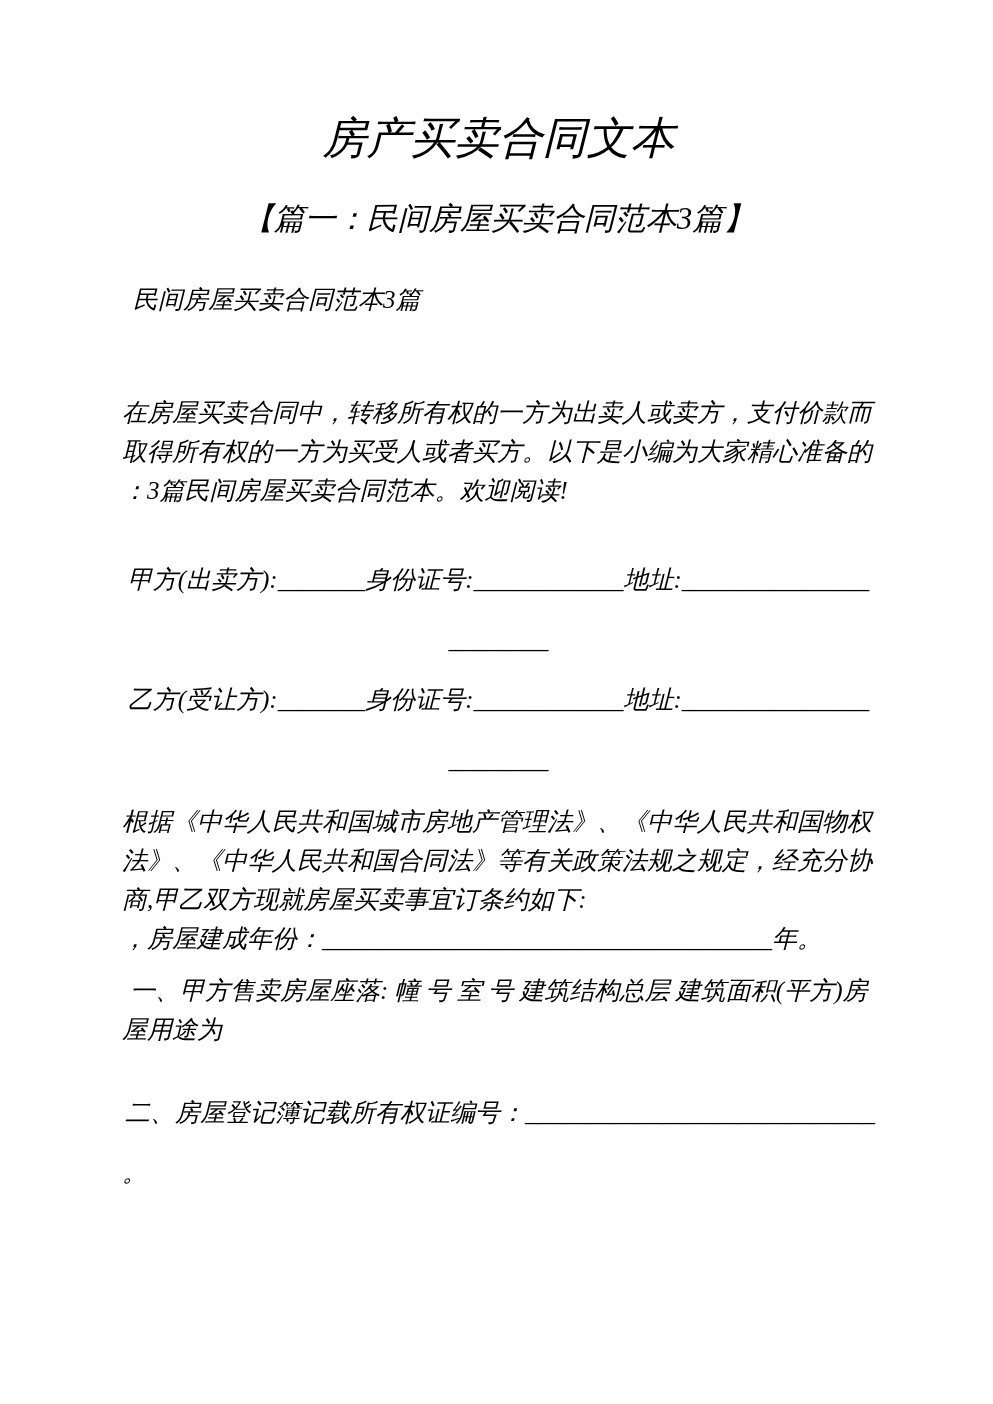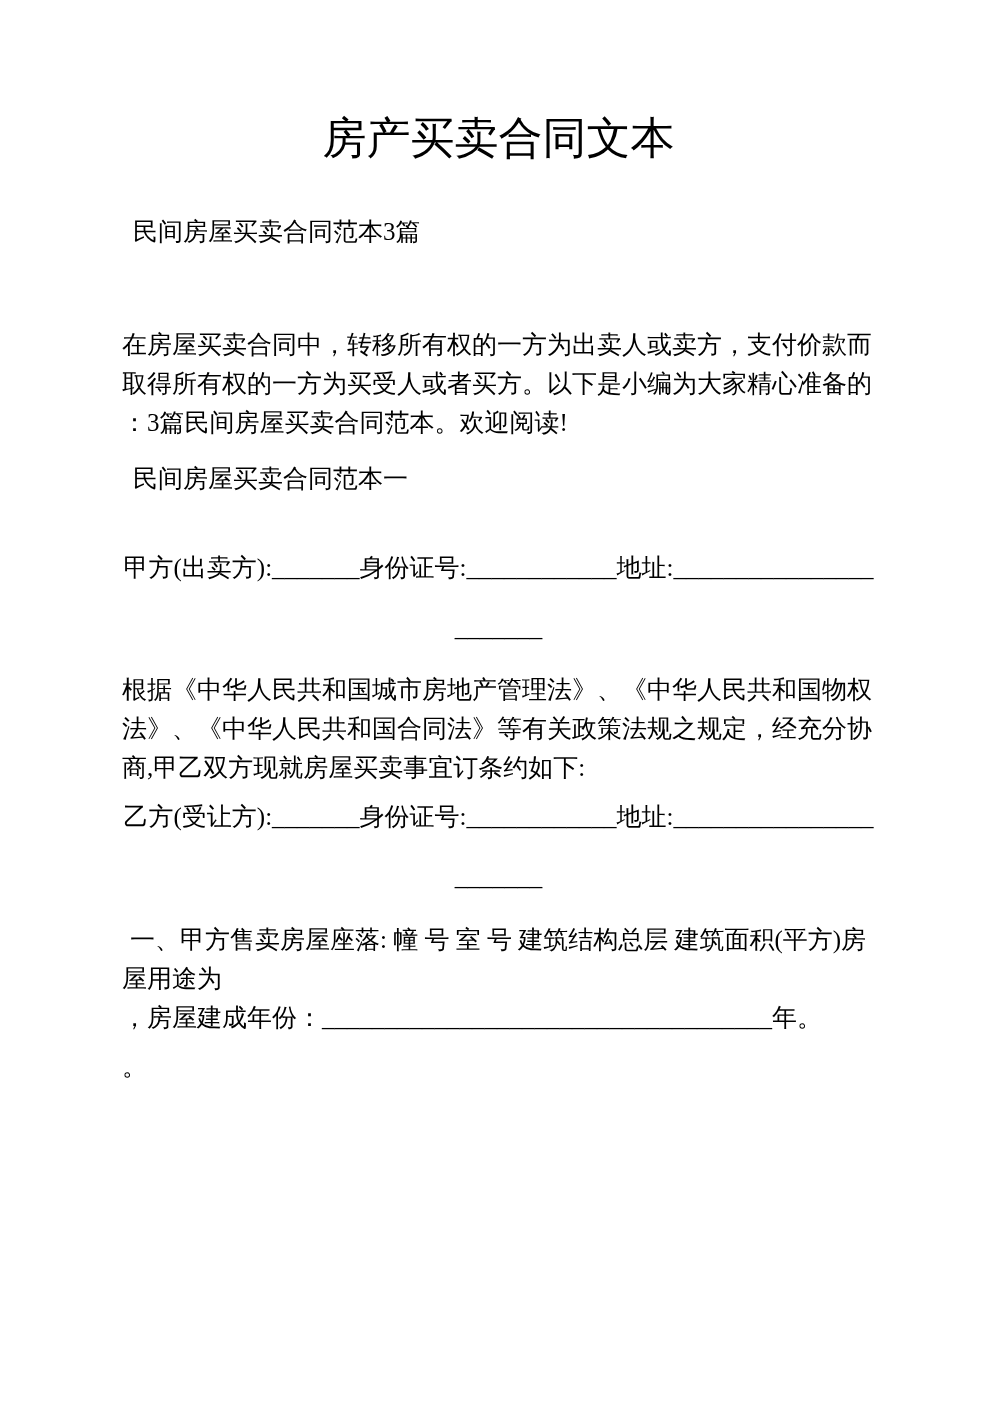--- a/index.html
+++ b/index.html
@@ -6,20 +6,21 @@
   .page {
     width: 993px;
     min-height: 1404px;
     margin: 0 auto;
     background: #ffffff;
     color: #000000;
     font-family: "Liberation Serif", "DejaVu Serif", serif;
     box-sizing: border-box;
     padding: 104px 118px 40px 122px;
     overflow: hidden;
+    font-style: italic;
   }
   .title {
     font-size: 44px;
     line-height: 70px;
     text-align: center;
     font-weight: 400;
     white-space: nowrap;
   }
   .subtitle {
     font-size: 31px;
@@ -48,34 +49,35 @@
   .p-item2   { margin-top: 34px; line-height: 60px; white-space: nowrap; text-indent: 3px; }
   .p-period  { margin-top: 0; line-height: 60px; }
 </style>
 </head>
 <body>
 
 <div class="page">
 
   <div class="title">房产买卖合同文本</div>
 
+  <div class="subtitle">【篇一：民间房屋买卖合同范本3篇】</div>
 
   <div class="txt h-small">民间房屋买卖合同范本3篇</div>
 
   <div class="txt p-intro">在房屋买卖合同中，转移所有权的一方为出卖人或卖方，支付价款而取得所有权的一方为买受人或者买方。以下是小编为大家精心准备的：3篇民间房屋买卖合同范本。欢迎阅读!</div>
 
-  <div class="txt h-small h-small2">民间房屋买卖合同范本一</div>
 
   <div class="txt party party-a">甲方(出卖方):_______身份证号:____________地址:_______________________</div>
 
+  <div class="txt party party-b">乙方(受让方):_______身份证号:____________地址:_______________________</div>
+
   <div class="txt p-legal">根据《中华人民共和国城市房地产管理法》、《中华人民共和国物权法》、《中华人民共和国合同法》等有关政策法规之规定，经充分协商,甲乙双方现就房屋买卖事宜订条约如下:</div>
 
-  <div class="txt party party-b">乙方(受让方):_______身份证号:____________地址:_______________________</div>
 
+  <div class="txt p-year">，房屋建成年份：____________________________________年。</div>
 
   <div class="txt p-item1">一、甲方售卖房屋座落: 幢 号 室 号 建筑结构总层 建筑面积(平方)房屋用途为</div>
 
-  <div class="txt p-year">，房屋建成年份：____________________________________年。</div>
-
+  <div class="txt p-item2">二、房屋登记簿记载所有权证编号：____________________________</div>
 
   <div class="txt p-period">。</div>
 
 </div>
 
 </body></html>

